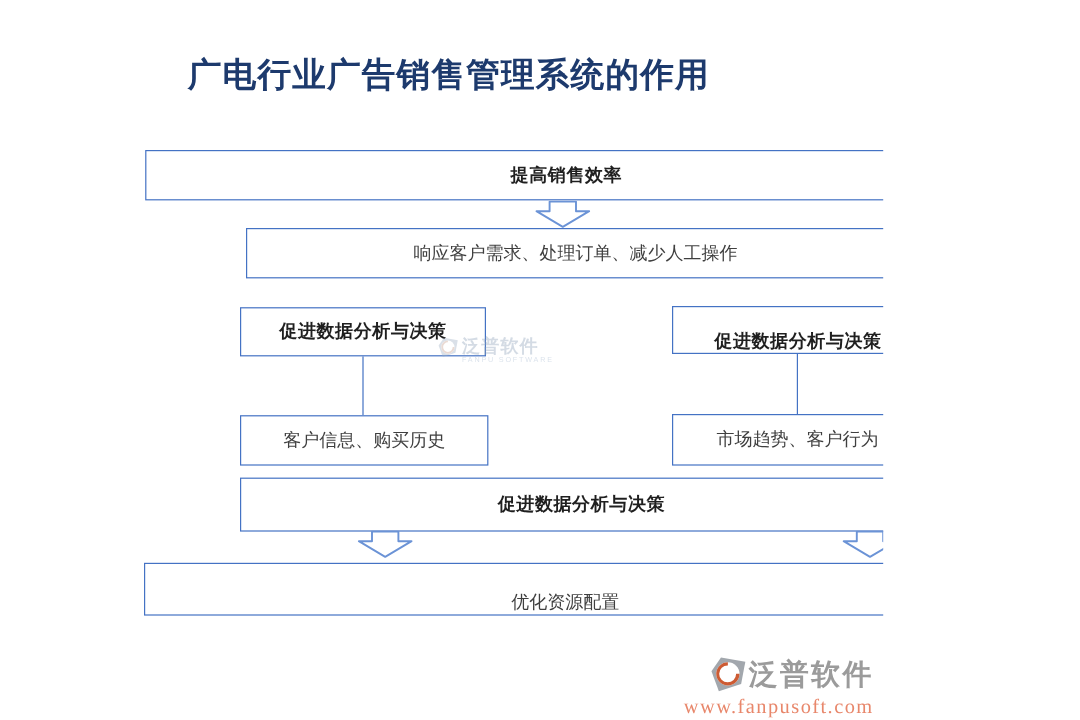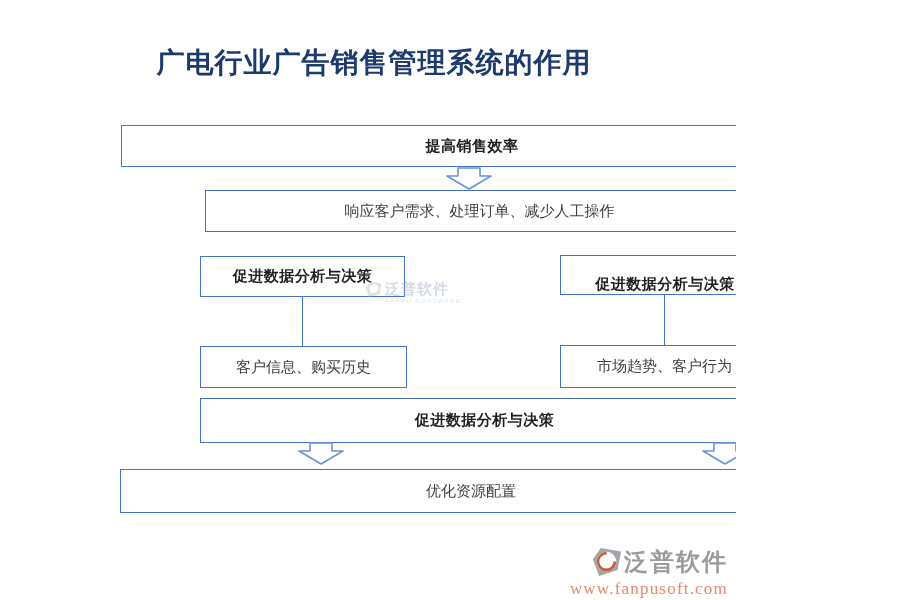--- a/index.html
+++ b/index.html
@@ -32,21 +32,21 @@
   }
   .node.bold { font-weight: 700; color: #1f1f1f; letter-spacing: 0.5px; }
 
   .box-sales    { left: 109px; top: 125px; width: 702px; height: 42px; }
   .box-response { left: 193px; top: 190px; width: 549px; height: 42px; }
   .box-service  { left: 188px; top: 256px; width: 205px; height: 41px; }
   .box-analysis { left: 548px; top: 255px; width: 210px; height: 40px; align-items: flex-end; }
   .box-custinfo { left: 188px; top: 346px; width: 207px; height: 42px; }
   .box-market   { left: 548px; top: 345px; width: 209px; height: 43px; }
   .box-resource { left: 188px; top: 398px; width: 569px; height: 45px; }
-  .box-optimize { left: 108px; top: 469px; width: 702px; height: 44px; }
+  .box-optimize { left: 108px; top: 469px; width: 702px; height: 44px; align-items: flex-end; }
 
   .arrow { position: absolute; width: 46px; height: 23px; }
   .arrow-1 { left: 434px; top: 167px; }
   .arrow-2 { left: 286px; top: 442px; }
   .arrow-3 { left: 690px; top: 442px; }
 
   .connector {
     position: absolute; width: 0;
     border-left: 1.5px solid #4472c4;
   }

